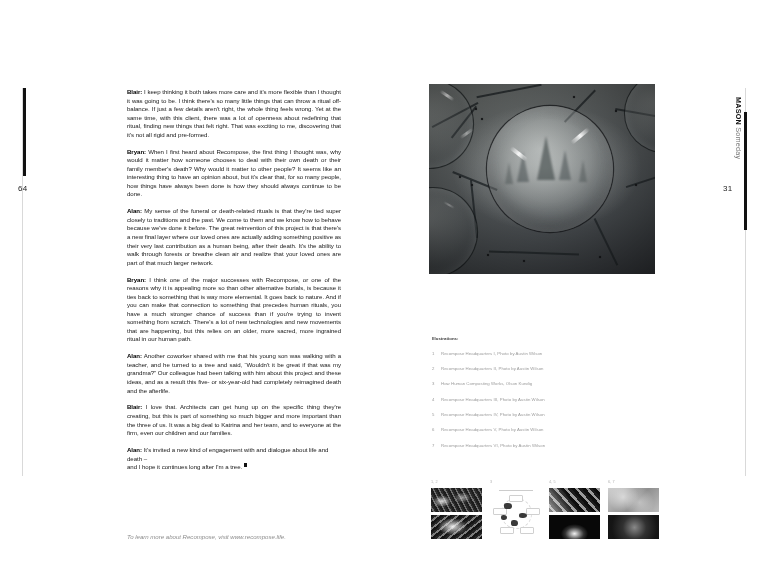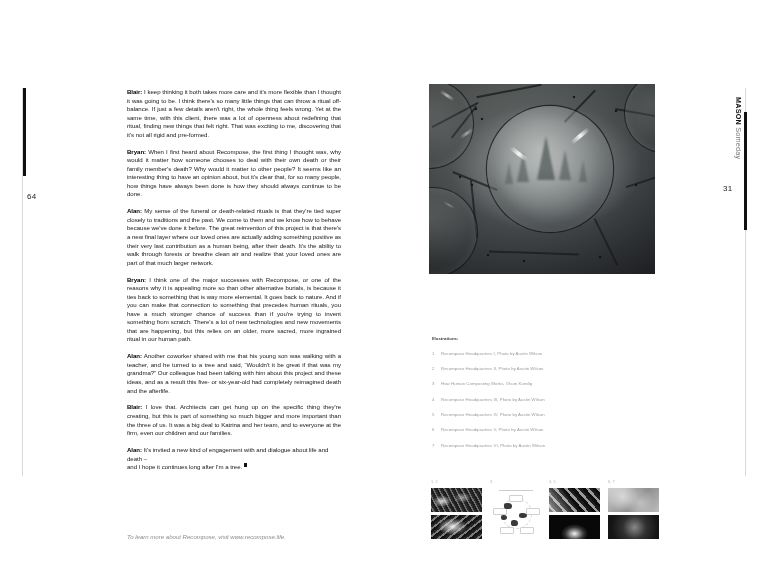--- a/index.html
+++ b/index.html
@@ -39,21 +39,21 @@
   .spine-bar.left  { left: 23px;  top: 88px;  height: 88px; }
   .spine-bar.right { left: 744px; top: 112px; height: 118px; }
 
   
   .folio {
     position: absolute;
     font-size: 8px;
     color: #222;
     letter-spacing: .2px;
   }
-  .folio.left  { left: 27px;  top: 184px; margin-top: 8px; }
+  .folio.left  { left: 18px;  top: 184px; }
   .folio.right { left: 723px; top: 184px; }
 
   
   .runhead {
     position: absolute;
     left: 727px;
     top: 97px;
     width: 80px;
     height: 12px;
     transform: rotate(90deg);

